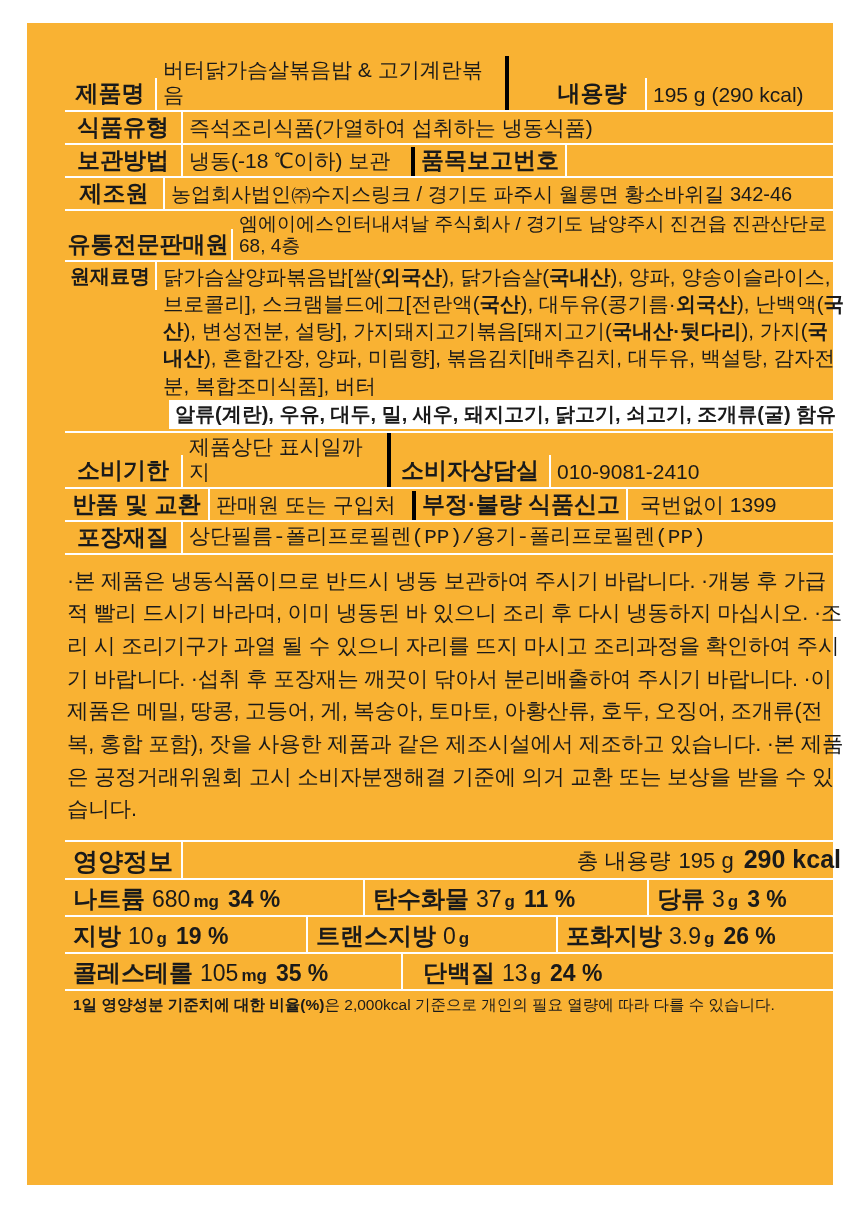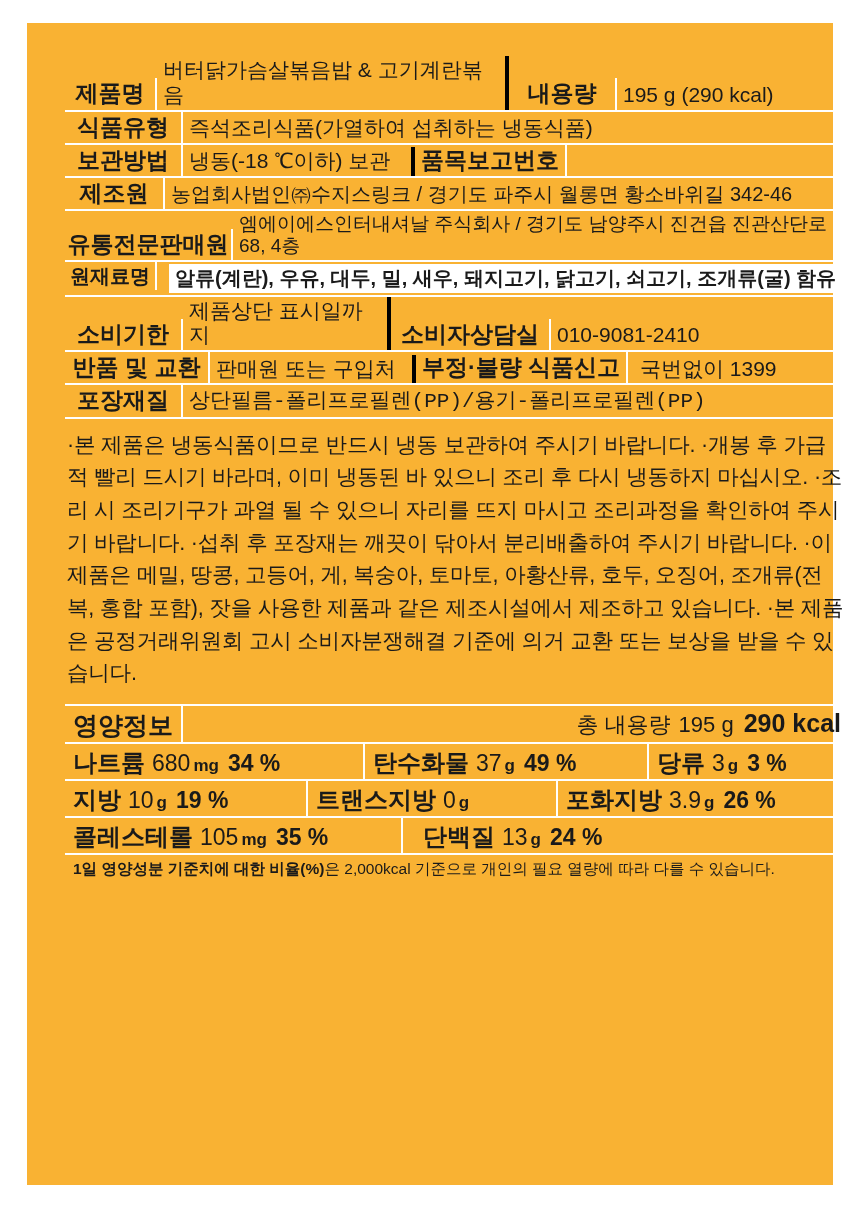--- a/index.html
+++ b/index.html
@@ -59,21 +59,21 @@
     white-space: nowrap;
   }
   .val {
     font-size: 21px;
     flex: 1;
     border-right: 4px solid #000000;
   }
 
   .r1 .hd1 { width: 92px; }
   .r1 .v1 { width: 352px; flex: none; }
-  .r1 .hd2 { width: 108px; }
+  .r1 .hd2 { width: 108px; margin-left: 30px; }
   .r1 .v2 { flex: 1; border-right: none; }
 
   .r2 .hd1 { width: 118px; }
   .r2 .v1 { flex: 1; border-right: none; }
 
   .r3 .hd1 { width: 118px; }
   .r3 .v1 { width: 232px; flex: none; }
   .r3 .hd2 { width: 152px; }
   .r3 .v2 { flex: 1; border-right: none; }
 
@@ -211,20 +211,21 @@
       </div>
 
       <div class="row r5">
         <div class="cell hd hd1">유통전문판매원</div>
         <div class="cell val v1">엠에이에스인터내셔날 주식회사 / 경기도 남양주시 진건읍 진관산단로 68, 4층</div>
       </div>
 
       <div class="ingr">
         <div class="cell hd">원재료명</div>
         <div class="body">
+          <span>닭가슴살양파볶음밥[쌀(<b>외국산</b>), 닭가슴살(<b>국내산</b>), 양파, 양송이슬라이스, 브로콜리], 스크램블드에그[전란액(<b>국산</b>), 대두유(콩기름·<b>외국산</b>), 난백액(<b>국산</b>), 변성전분, 설탕], 가지돼지고기볶음[돼지고기(<b>국내산·뒷다리</b>), 가지(<b>국내산</b>), 혼합간장, 양파, 미림향], 볶음김치[배추김치, 대두유, 백설탕, 감자전분, 복합조미식품], 버터</span>
           <div class="allergy-line">
             <span class="allergy">알류(계란), 우유, 대두, 밀, 새우, 돼지고기, 닭고기, 쇠고기, 조개류(굴) 함유</span>
           </div>
         </div>
       </div>
 
       <div class="row r6">
         <div class="cell hd hd1">소비기한</div>
         <div class="cell val v1">제품상단 표시일까지</div>
         <div class="cell hd hd2">소비자상담실</div>
@@ -259,21 +260,21 @@
           <div class="ncell" style="width:300px">
             <span class="nname">나트륨</span>
             <span class="namt">680</span>
             <span class="nunit">mg</span>
             <span class="npct">34 %</span>
           </div>
           <div class="ncell flex1">
             <span class="nname">탄수화물</span>
             <span class="namt">37</span>
             <span class="nunit">g</span>
-            <span class="npct">49 %</span>
+            <span class="npct">11 %</span>
           </div>
           <div class="ncell last" style="width:200px">
             <span class="nname">당류</span>
             <span class="namt">3</span>
             <span class="nunit">g</span>
             <span class="npct">3 %</span>
           </div>
         </div>
 
         <div class="nrow">

